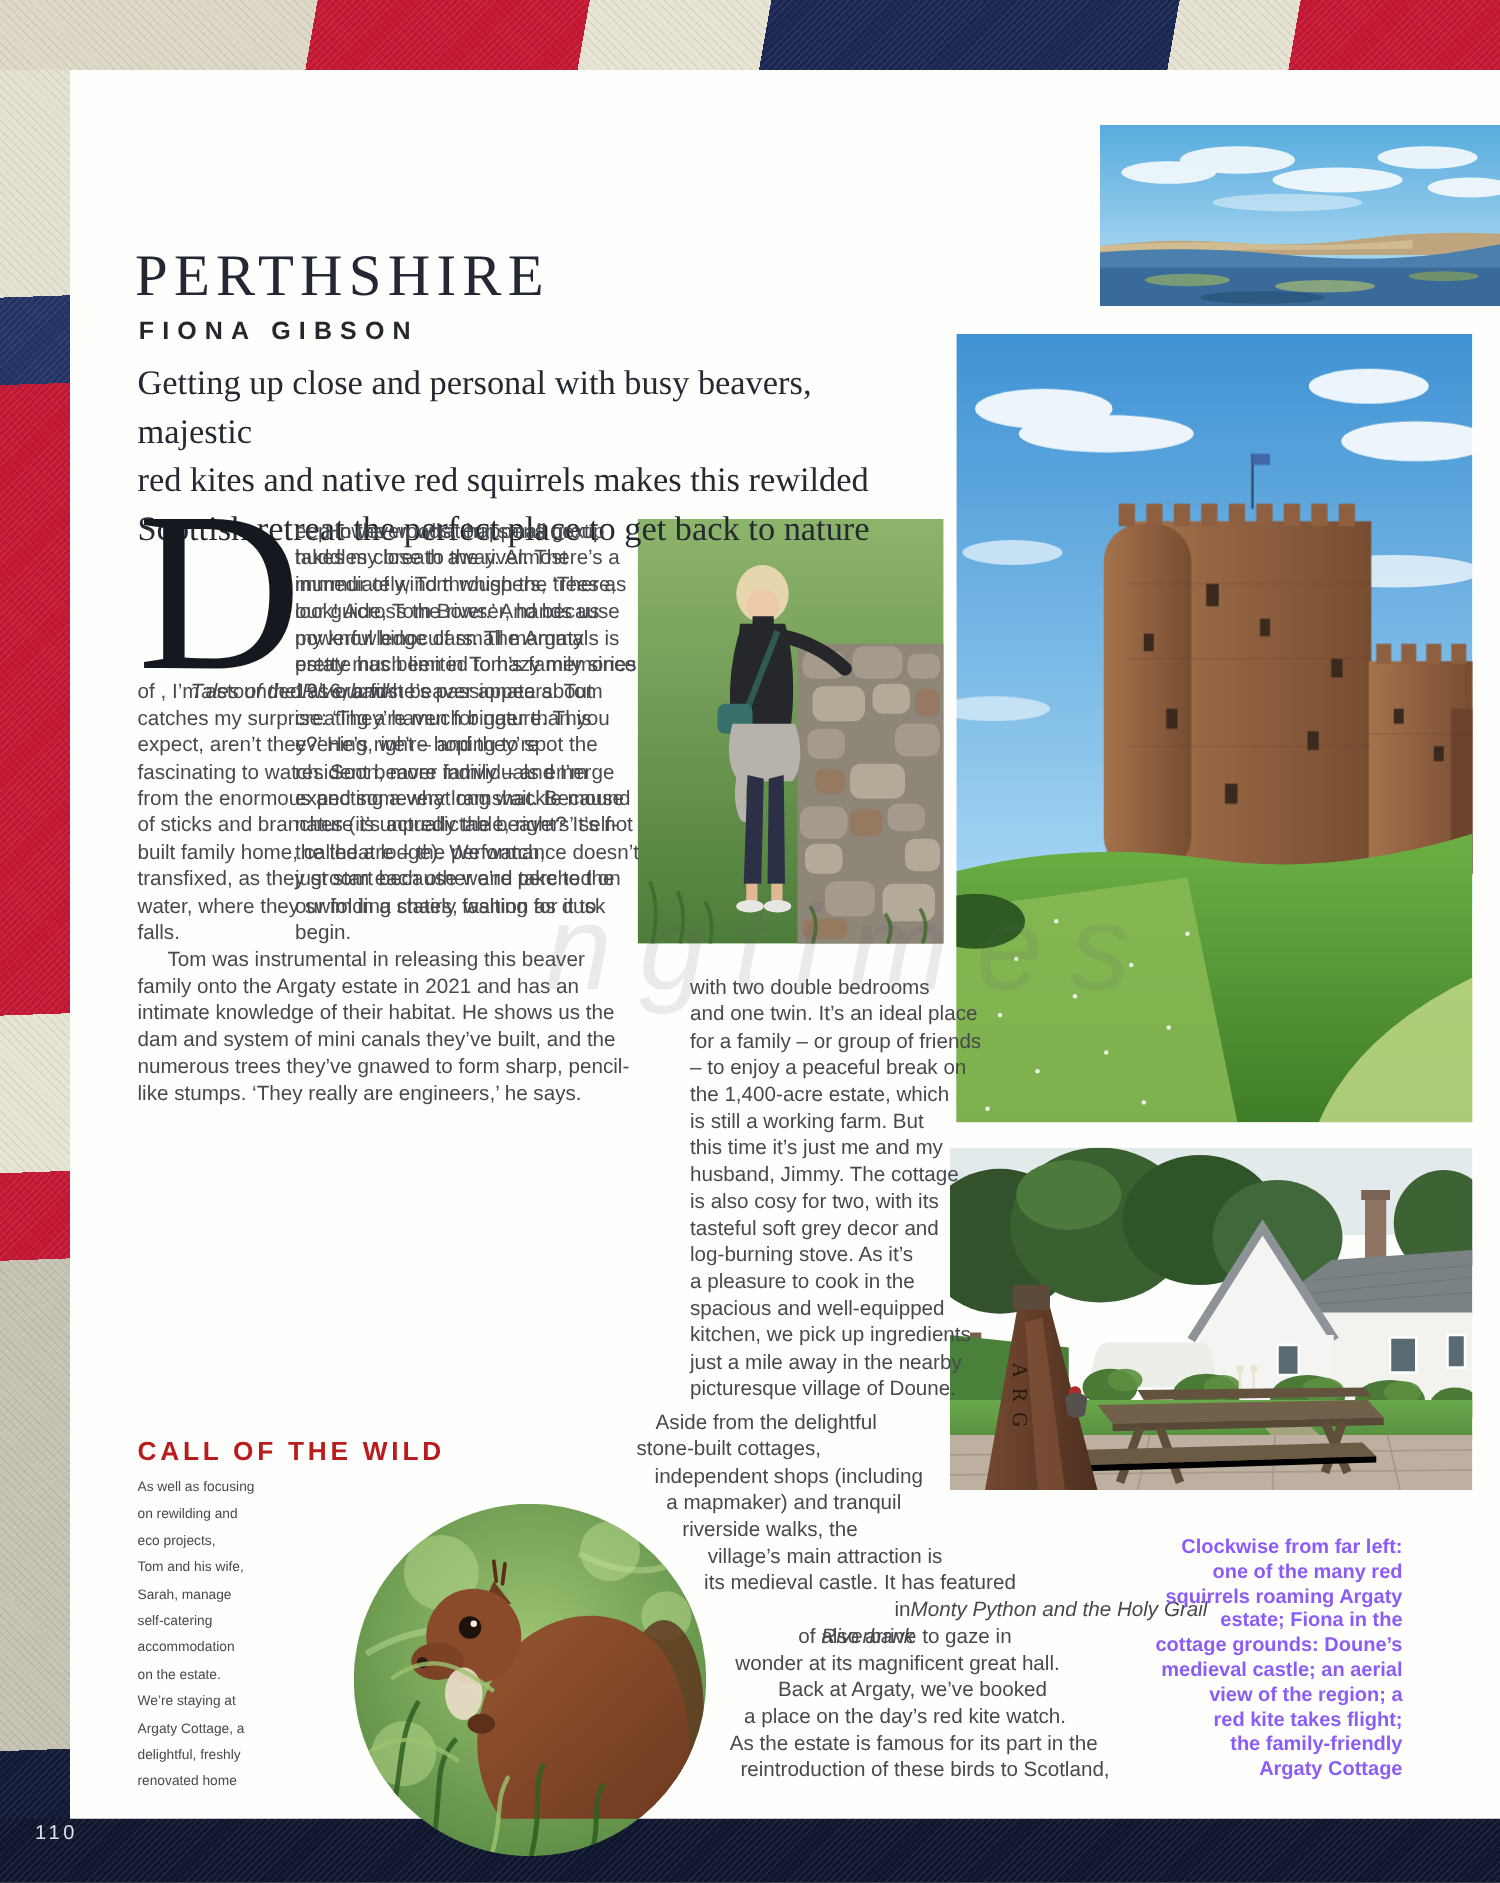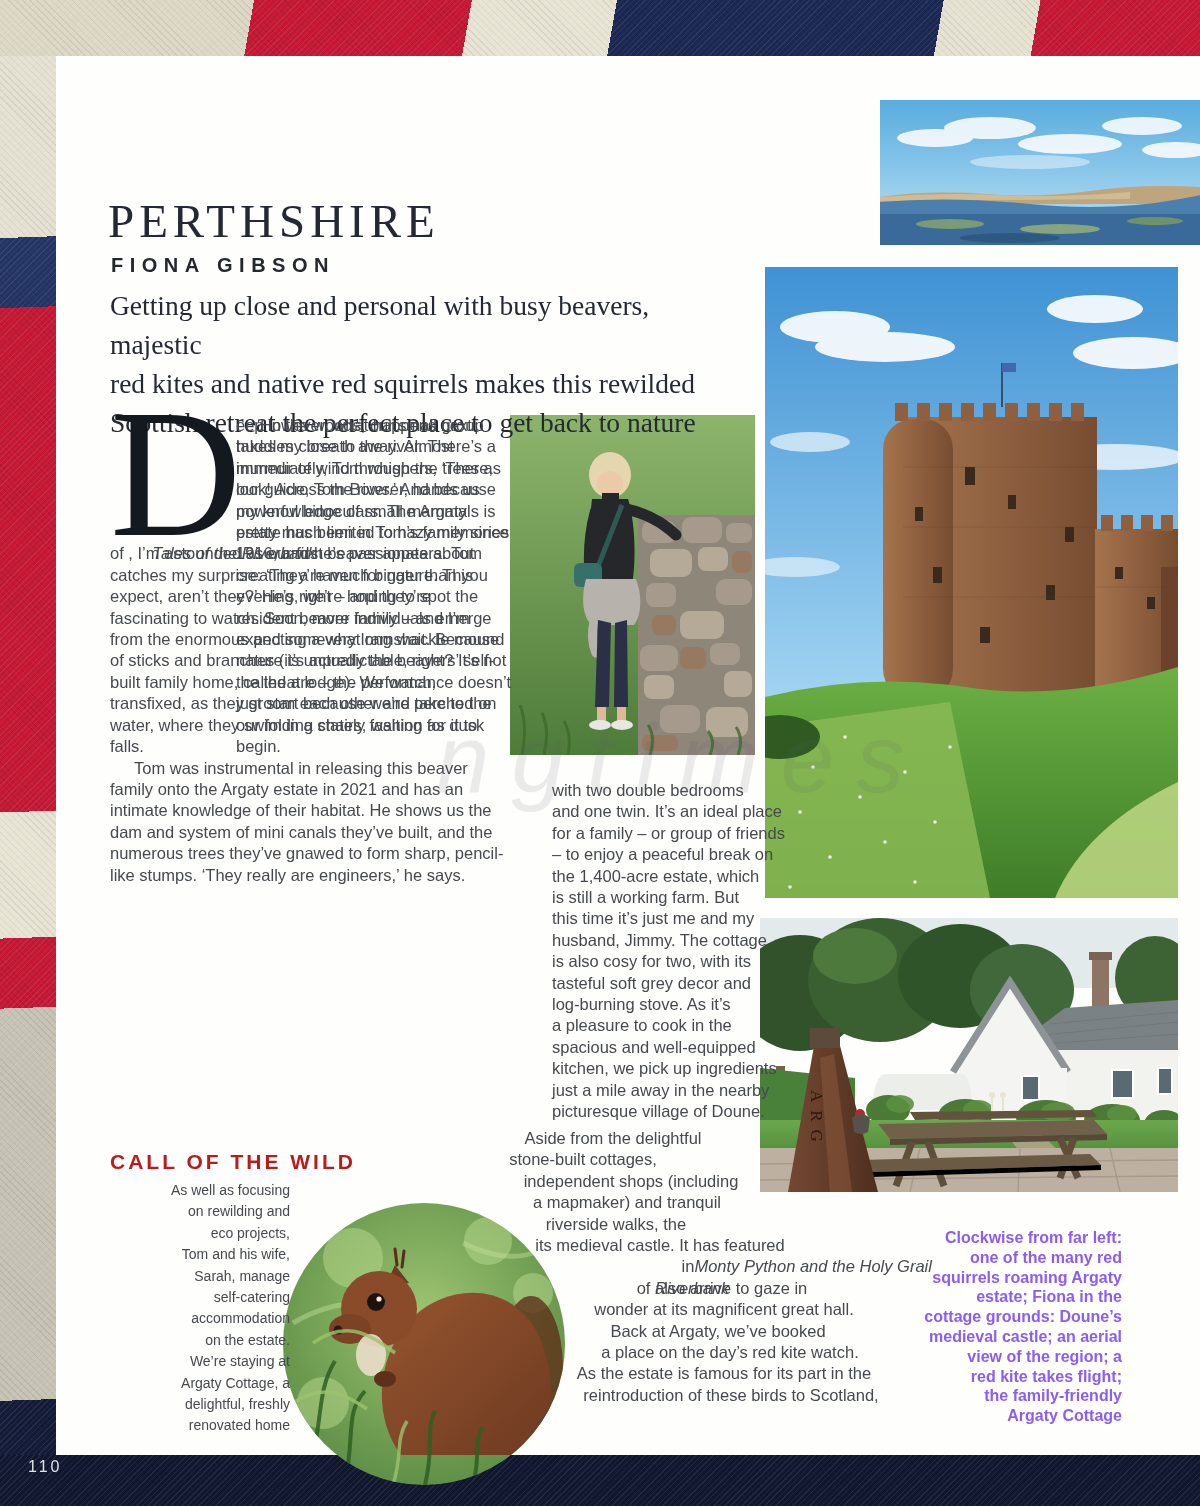--- a/index.html
+++ b/index.html
@@ -20,21 +20,21 @@
   #title{left:52px;top:138px;font-size:47px;letter-spacing:5px;color:#232834;font-weight:500;}
   #byline{left:55px;top:198px;font-size:20px;font-weight:bold;letter-spacing:6.5px;color:#24272d;}
   #standfirst{left:54px;top:230px;width:600px;font-size:27.5px;line-height:39px;color:#242932;}
   #standfirst div{position:static;}
   #col1{left:54px;top:359px;width:402px;font-size:16.5px;line-height:21.4px;color:#46494d;}
   #col1 p{position:static;}
   #col1 p.ind{text-indent:24px;}
   .dropcap{float:left;position:static !important;width:126px;height:128px;
     font-family:"Liberation Serif",serif;font-size:182px;line-height:118px;color:#14181f;margin:4px 8px 0 0;}
   #heading2{left:54px;top:1094px;font-size:21px;font-weight:bold;letter-spacing:3px;color:#b91c1c;}
-  #col-narrow{left:54px;top:1124px;width:180px;font-size:14px;line-height:21.4px;color:#46494d;text-align:right;}
+  #col-narrow{left:54px;top:1124px;width:180px;font-size:11px;line-height:21.4px;color:#46494d;}
   #col-narrow div{position:static;}
   #col2{left:456px;top:724px;width:290px;font-size:16.5px;line-height:21.4px;color:#46494d;margin-left:40px;}
   #col2 div{position:static;}
   #wrap-lines{left:404px;top:1072px;width:560px;font-size:16.5px;line-height:21.4px;color:#46494d;text-align:center;}
   #wrap-lines div{position:static;}
   #wrap-lines div:nth-child(1){margin-right:254px;}
   #wrap-lines div:nth-child(2){margin-right:314px;}
   #wrap-lines div:nth-child(3){margin-right:218px;}
   #wrap-lines div:nth-child(4){margin-right:226px;}
   #wrap-lines div:nth-child(5){margin-right:248px;}
@@ -458,20 +458,21 @@
         <div>picturesque village of Doune.</div>
       </div>
 
     <div id="wrap-lines" class="txt">
 
     <div>Aside from the delightful</div>
         <div>stone-built cottages,</div>
         <div>independent shops (including</div>
         <div>a mapmaker) and tranquil</div>
         <div>riverside walks, the</div>
+        <div>village’s main attraction is</div>
         <div>its medieval castle. It has featured</div>
         <div>in <i style="font-style: italic;">Monty Python and the Holy Grail</i></div>
         <div>of <i style="font-style: italic;">Riverbank</i> also arrive to gaze in</div>
         <div>wonder at its magnificent great hall.</div>
         <div>Back at Argaty, we’ve booked</div>
         <div>a place on the day’s red kite watch.</div>
         <div>As the estate is famous for its part in the</div>
         <div>reintroduction of these birds to Scotland,</div>
       </div>
 

